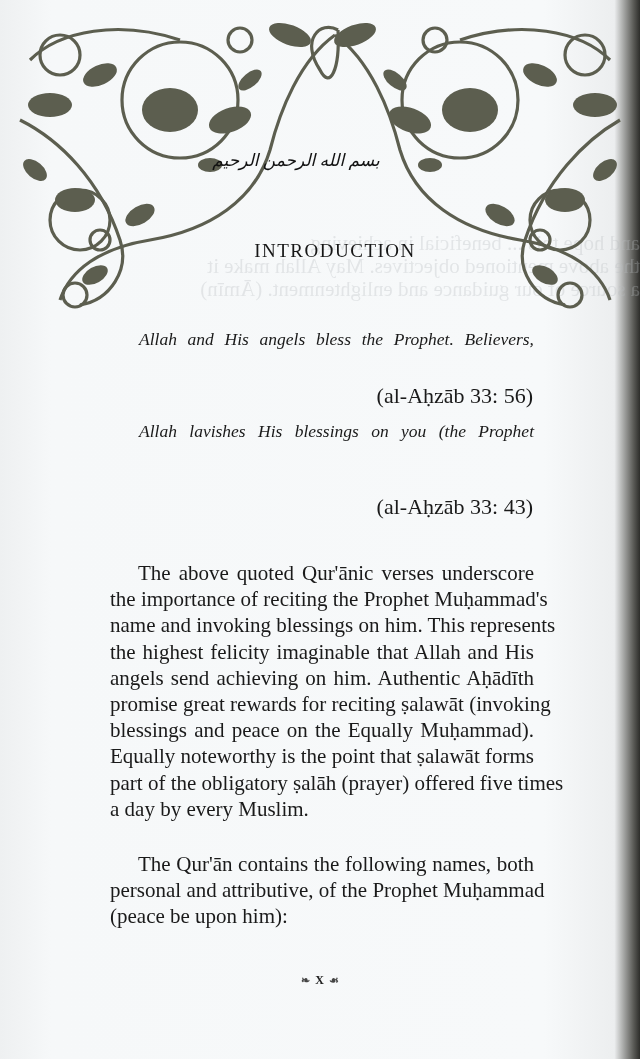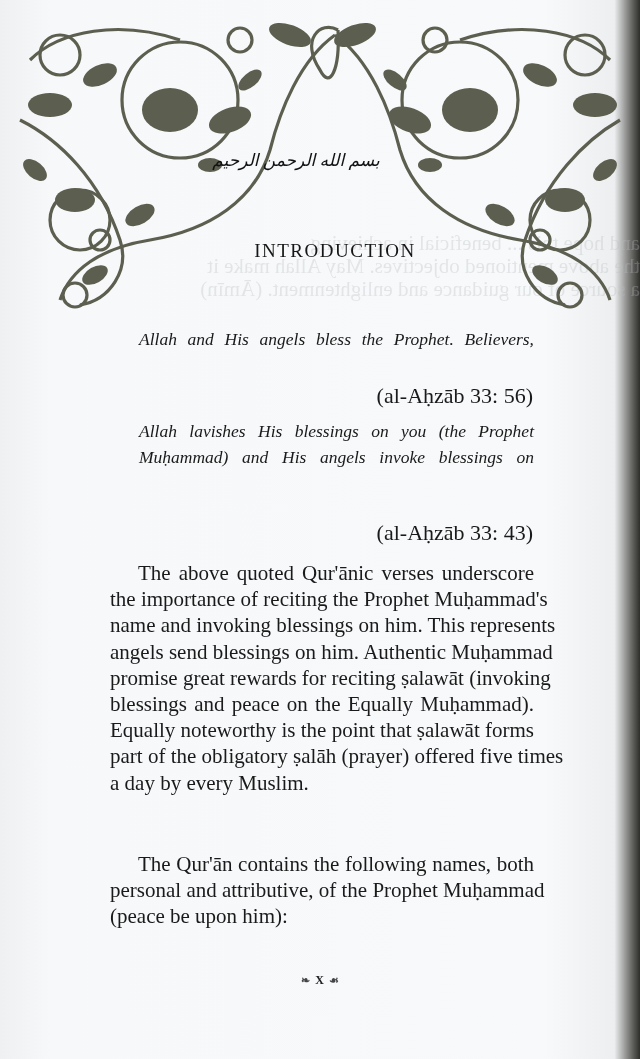--- a/index.html
+++ b/index.html
@@ -87,29 +87,29 @@
   <div class="basmala">بسم الله الرحمن الرحيم</div>
   <div class="title">INTRODUCTION</div>
 
   <div class="verse" style="top:326px">
     <span class="line">Allah and His angels bless the Prophet. Believers,</span>
   </div>
   <div class="ref" style="top:383px">(al-Aḥzāb 33: 56)</div>
 
   <div class="verse" style="top:418px">
     <span class="line">Allah lavishes His blessings on you (the Prophet</span>
-    <span class="line">Muḥammad) and His angels invoke blessings on</span>
   </div>
-  <div class="ref" style="top:520px">(al-Aḥzāb 33: 43)</div>
+  <div class="ref" style="top:494px">(al-Aḥzāb 33: 43)</div>
 
   <div class="para" style="top:560px">
     <span class="line"><span class="ind"></span><span>The above quoted Qur'ānic verses underscore</span></span>
     <span class="line">the importance of reciting the Prophet Muḥammad's</span>
     <span class="line">name and invoking blessings on him. This represents</span>
-    <span class="line">angels send blessings on him. Authentic Muḥammad</span>
+    <span class="line">the highest felicity imaginable that Allah and His</span>
+    <span class="line">angels send achieving on him. Authentic Aḥādīth</span>
     <span class="line">promise great rewards for reciting ṣalawāt (invoking</span>
     <span class="line">blessings and peace on the Equally Muḥammad).</span>
     <span class="line">Equally noteworthy is the point that ṣalawāt forms</span>
     <span class="line">part of the obligatory ṣalāh (prayer) offered five times</span>
     <span class="line last">a day by every Muslim.</span>
   </div>
 
   <div class="para" style="top:851px">
     <span class="line"><span class="ind"></span><span>The Qur'ān contains the following names, both</span></span>
     <span class="line">personal and attributive, of the Prophet Muḥammad</span>

